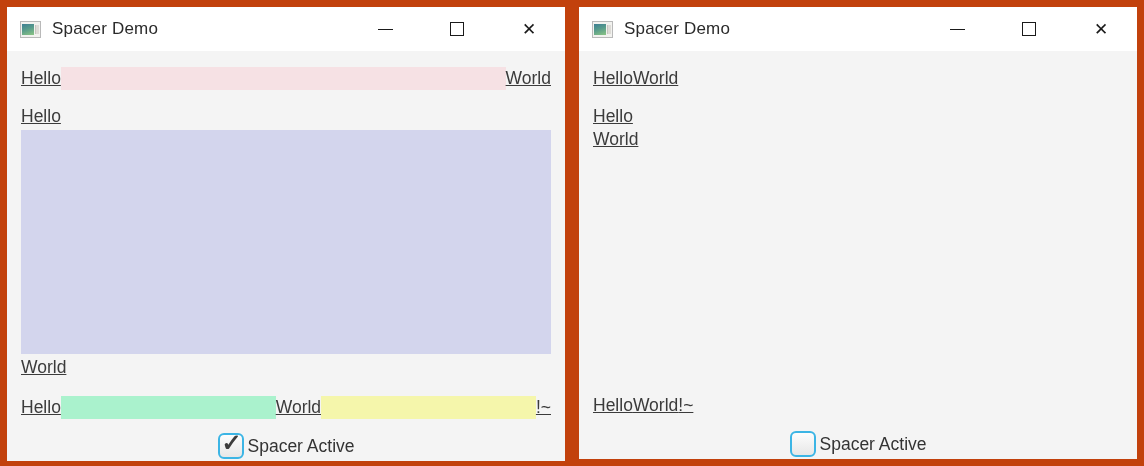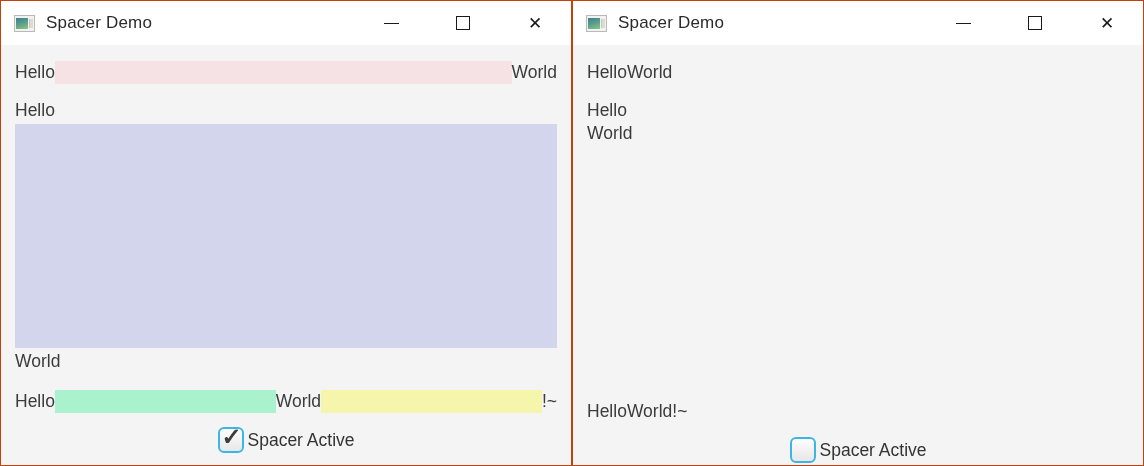--- a/index.html
+++ b/index.html
@@ -6,21 +6,21 @@
   html, body { background: #ffffff; }
   body {
     font-family: "Liberation Sans", sans-serif;
     width: 1144px; height: 466px;
     overflow: hidden;
   }
   .stage { display: flex; width: 1144px; height: 466px; }
 
   .window {
     width: 572px; height: 466px;
-    border: 1px solid #c2410c;
+    border: 7px solid #c2410c;
     background: var(--body-bg);
     display: flex; flex-direction: column;
   }
 
   
   .titlebar {
     height: 44px; flex: 0 0 44px;
     background: var(--titlebar-bg);
     display: flex; align-items: center;
   }
@@ -50,21 +50,21 @@
   .glyph-min { width: 15px; height: 1px; background: #1a1a1a; }
   .glyph-max { width: 14px; height: 14px; border: 1px solid #1a1a1a; background: transparent; }
   .glyph-close { font-size: 17px; color: #1a1a1a; line-height: 1; font-weight: 400; }
 
   
   .body {
     flex: 1; display: flex; flex-direction: column;
     padding: 0 14px; background: var(--body-bg);
     color: #3b3b3b; font-size: 17.5px;
   }
-  .t-row { display: flex; align-items: center; line-height: 23px; }
+  .t-row { display: flex; align-items: center; line-height: 23px; text-decoration: underline; }
   .t-label { white-space: pre; flex: 0 0 auto; }
 
   .spacer-bar { flex: 1 1 0; height: 23px; }
   .pink   { background: var(--pink-spacer); }
   .green  { background: var(--green-spacer); }
   .yellow { background: var(--yellow-spacer); }
 
   .big-spacer {
     height: 224px; margin-top: 2px;
     background: var(--lavender-spacer);

